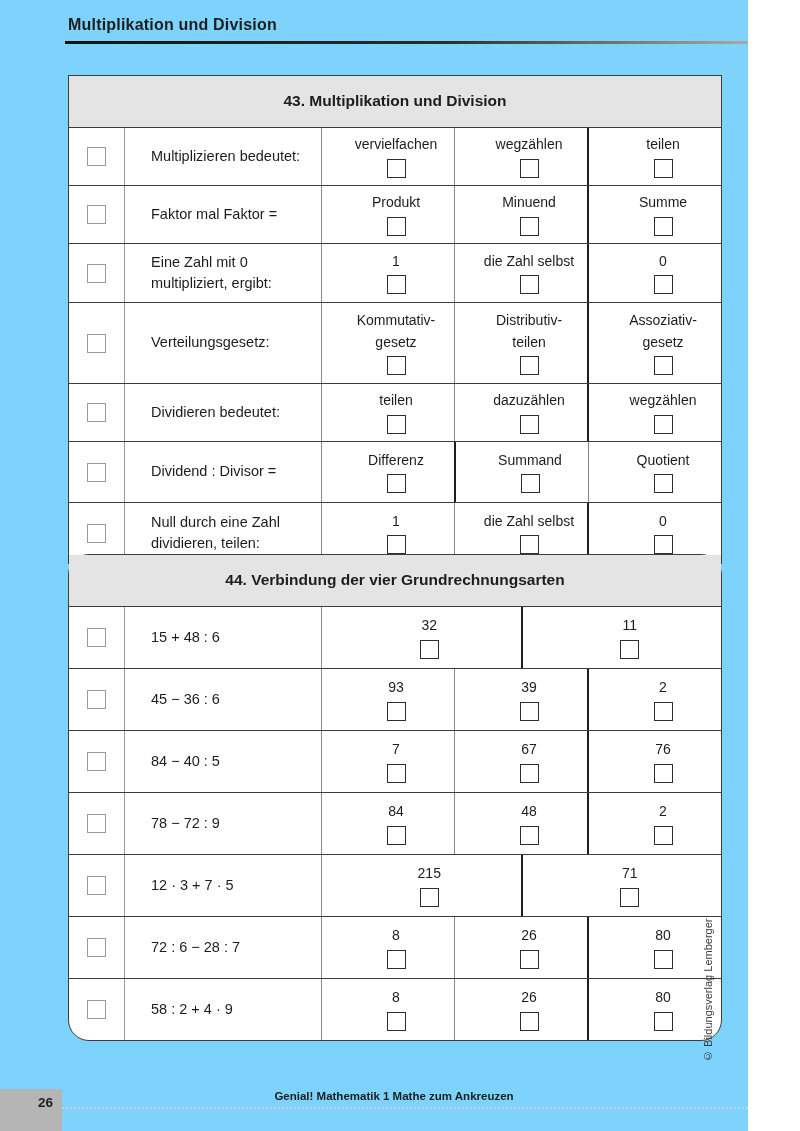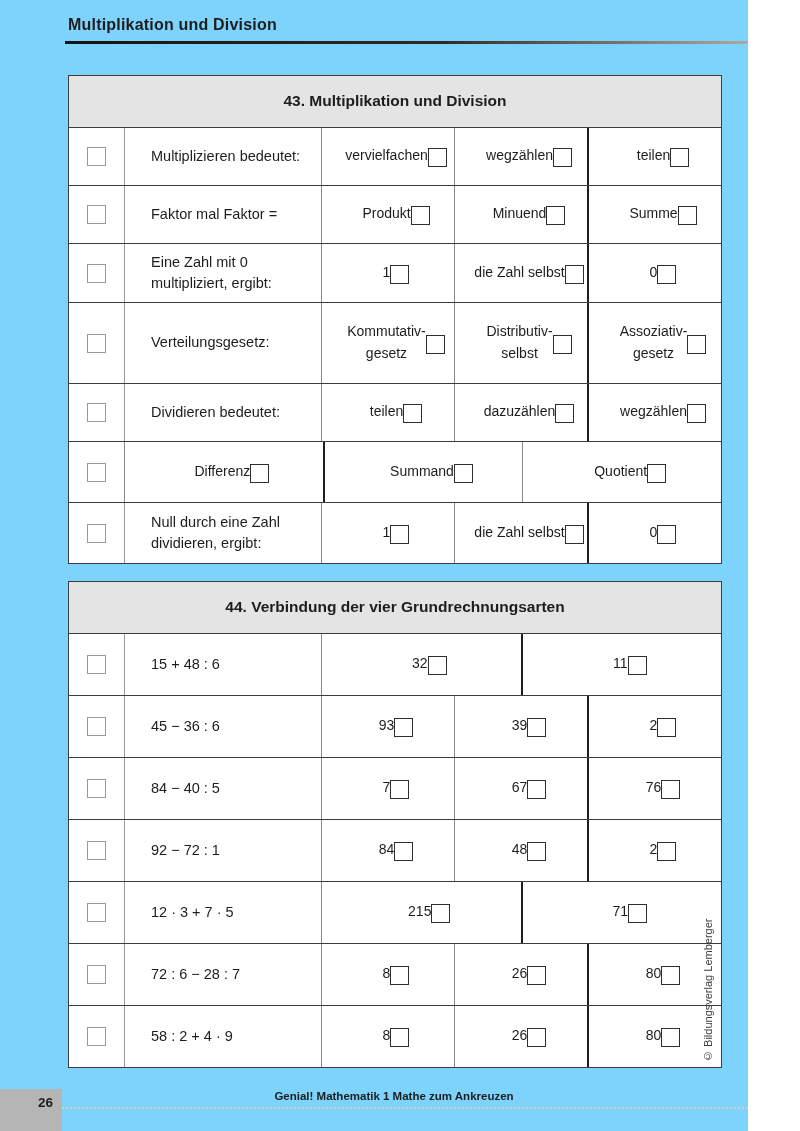--- a/index.html
+++ b/index.html
@@ -13,37 +13,37 @@
   .pg-header { position:absolute; left:65px; right:0; top:16px; }
   .pg-title { margin:0 0 7px 3px; font-size:16px; font-weight:bold; letter-spacing:0.2px; }
   .pg-rule { height:2.6px; background:linear-gradient(to right,#141414 0%,#2b2b2b 55%,#a9a9a9 100%); }
 
   
   .qtable {
     position:absolute; left:68px; width:654px; box-sizing:border-box;
     border:1.5px solid #3c3c3c; background:#fff;
   }
   #table1 { top:75px; }
-  #table2 { top:581px; }
+  #table2 { top:554px;border-radius:21px; }
   .qtable-title {
     background:var(--table-header-bg,#e4e4e4);
     text-align:center; font-weight:bold; font-size:15.5px;
     padding:16px 0 17px 0;
   }
   .trow { display:flex; align-items:stretch; border-top:1.4px solid #3c3c3c; min-height:57px; }
   #t2body .trow { min-height:61px; }
   #t1body .trow:nth-child(3) { min-height:58px; }
   #t1body .trow:nth-child(4) { min-height:80px; }
   #t1body .trow:nth-child(6),
   #t1body .trow:nth-child(7) { min-height:60px; }
 
   .cell { display:flex; align-items:center; justify-content:center; box-sizing:border-box; }
   .check-cell { width:55px; flex:none; }
   .q-cell { width:197px; flex:none; border-left:1px solid #9a9a9a; justify-content:flex-start; padding-left:26px; }
-  .opt-cell { flex:1 1 0; border-left:1px solid #8a8a8a; justify-content:center; padding:5px 0 6px 16px; }
+  .opt-cell { flex:1 1 0; border-left:1px solid #8a8a8a; flex-direction:column; justify-content:center; padding:5px 0 6px 16px; }
   .opt-cell.last { border-left:2px solid #1e1e1e; }
 
   .q-text { font-size:14.5px; line-height:1.45; white-space:pre-line; padding-right:6px; }
   .opt-label { font-size:14px; line-height:1.55; white-space:pre-line; text-align:center; }
 
   .cb { display:inline-block; width:19px; height:19px; background:#fff; box-sizing:border-box; }
   .cb-light { border:1px solid #9a9a9a; }
   .cb-dark  { border:1.8px solid #2e2e2e; margin-top:3px; }
 
   
@@ -147,21 +147,21 @@
           <div class="cell q-cell">
             <span class="q-text">Verteilungsgesetz:</span>
           </div>
           <div class="cell opt-cell">
             <span class="opt-label">Kommutativ-
 gesetz</span>
             <span class="cb cb-dark"></span>
           </div>
           <div class="cell opt-cell">
             <span class="opt-label">Distributiv-
-selbst</span>
+teilen</span>
             <span class="cb cb-dark"></span>
           </div>
           <div class="cell opt-cell last">
             <span class="opt-label">Assoziativ-
 gesetz</span>
             <span class="cb cb-dark"></span>
           </div>
         </div>
         <div class="trow">
           <div class="cell check-cell">
@@ -180,40 +180,43 @@
           </div>
           <div class="cell opt-cell last">
             <span class="opt-label">wegzählen</span>
             <span class="cb cb-dark"></span>
           </div>
         </div>
         <div class="trow">
           <div class="cell check-cell">
             <span class="cb cb-light"></span>
           </div>
+          <div class="cell q-cell">
+            <span class="q-text">Dividend : Divisor =</span>
+          </div>
           <div class="cell opt-cell">
             <span class="opt-label">Differenz</span>
             <span class="cb cb-dark"></span>
           </div>
           <div class="cell opt-cell last">
             <span class="opt-label">Summand</span>
             <span class="cb cb-dark"></span>
           </div>
           <div class="cell opt-cell">
             <span class="opt-label">Quotient</span>
             <span class="cb cb-dark"></span>
           </div>
         </div>
         <div class="trow">
           <div class="cell check-cell">
             <span class="cb cb-light"></span>
           </div>
           <div class="cell q-cell">
             <span class="q-text">Null durch eine Zahl
-dividieren, ergibt:</span>
+dividieren, teilen:</span>
           </div>
           <div class="cell opt-cell">
             <span class="opt-label">1</span>
             <span class="cb cb-dark"></span>
           </div>
           <div class="cell opt-cell">
             <span class="opt-label">die Zahl selbst</span>
             <span class="cb cb-dark"></span>
           </div>
           <div class="cell opt-cell last">
@@ -281,21 +284,21 @@
           <div class="cell opt-cell last">
             <span class="opt-label">76</span>
             <span class="cb cb-dark"></span>
           </div>
         </div>
         <div class="trow">
           <div class="cell check-cell">
             <span class="cb cb-light"></span>
           </div>
           <div class="cell q-cell">
-            <span class="q-text">92 − 72 : 1</span>
+            <span class="q-text">78 − 72 : 9</span>
           </div>
           <div class="cell opt-cell">
             <span class="opt-label">84</span>
             <span class="cb cb-dark"></span>
           </div>
           <div class="cell opt-cell">
             <span class="opt-label">48</span>
             <span class="cb cb-dark"></span>
           </div>
           <div class="cell opt-cell last">

